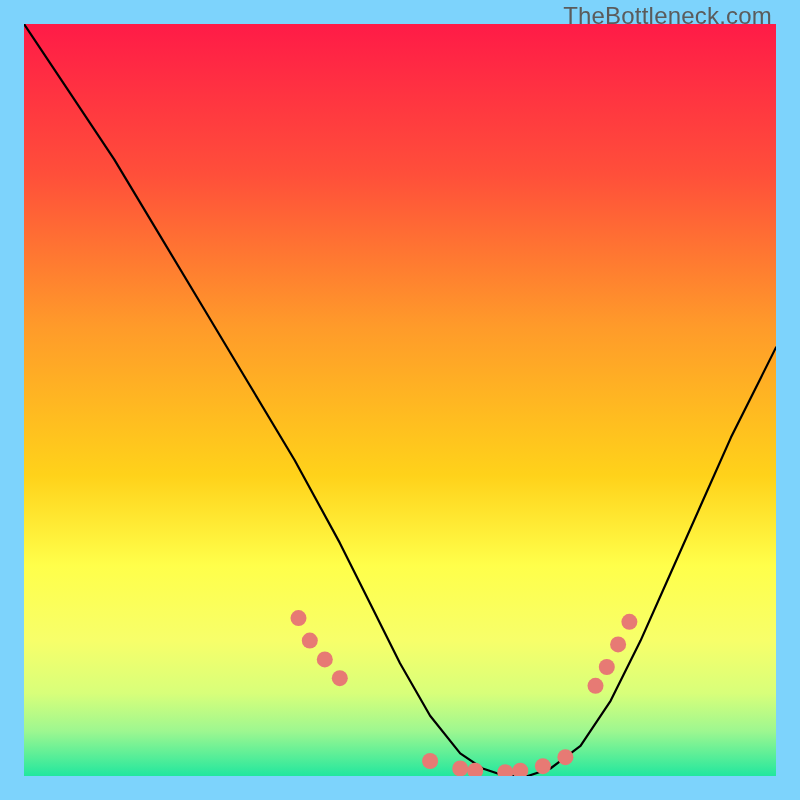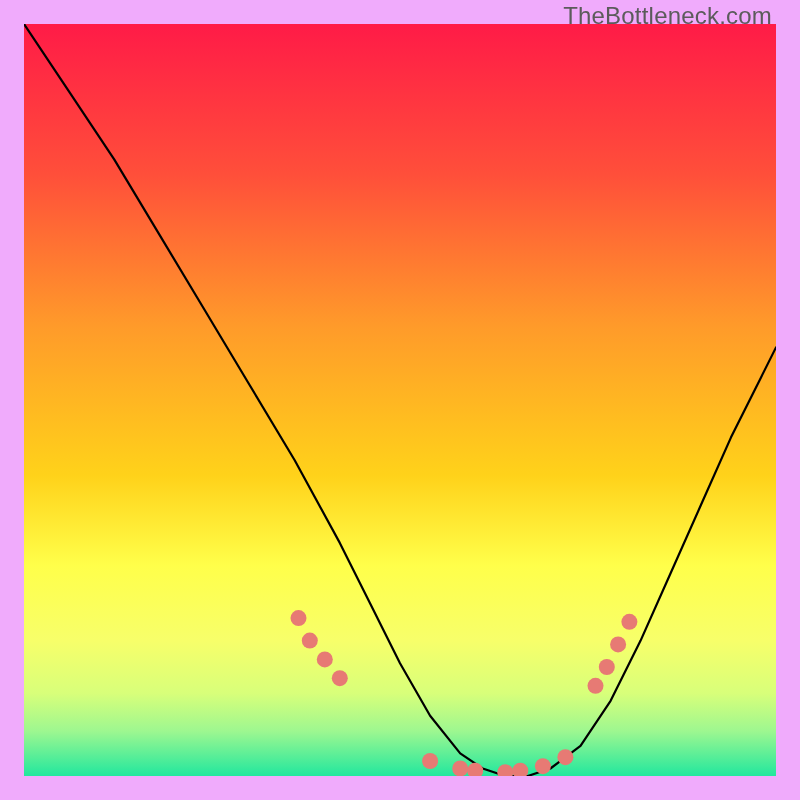--- a/index.html
+++ b/index.html
@@ -1,21 +1,21 @@
 <!DOCTYPE html>
 <html><head>
 <meta charset="utf-8">
 <style>
   * { margin: 0; padding: 0; box-sizing: border-box; }
   html, body { width: 800px; height: 800px; background: #000; overflow: hidden; }
   .frame {
     position: absolute;
     left: 0; top: 0;
     width: 800px; height: 800px;
-    background: #f0abfc;
+    background: #7dd3fc;
   }
   .plot {
     position: absolute;
     left: 24px; top: 24px;
     width: 752px; height: 752px;
   }
   .watermark {
     position: absolute;
     top: 2px; right: 28px;
     font-family: Arial, Helvetica, sans-serif;

